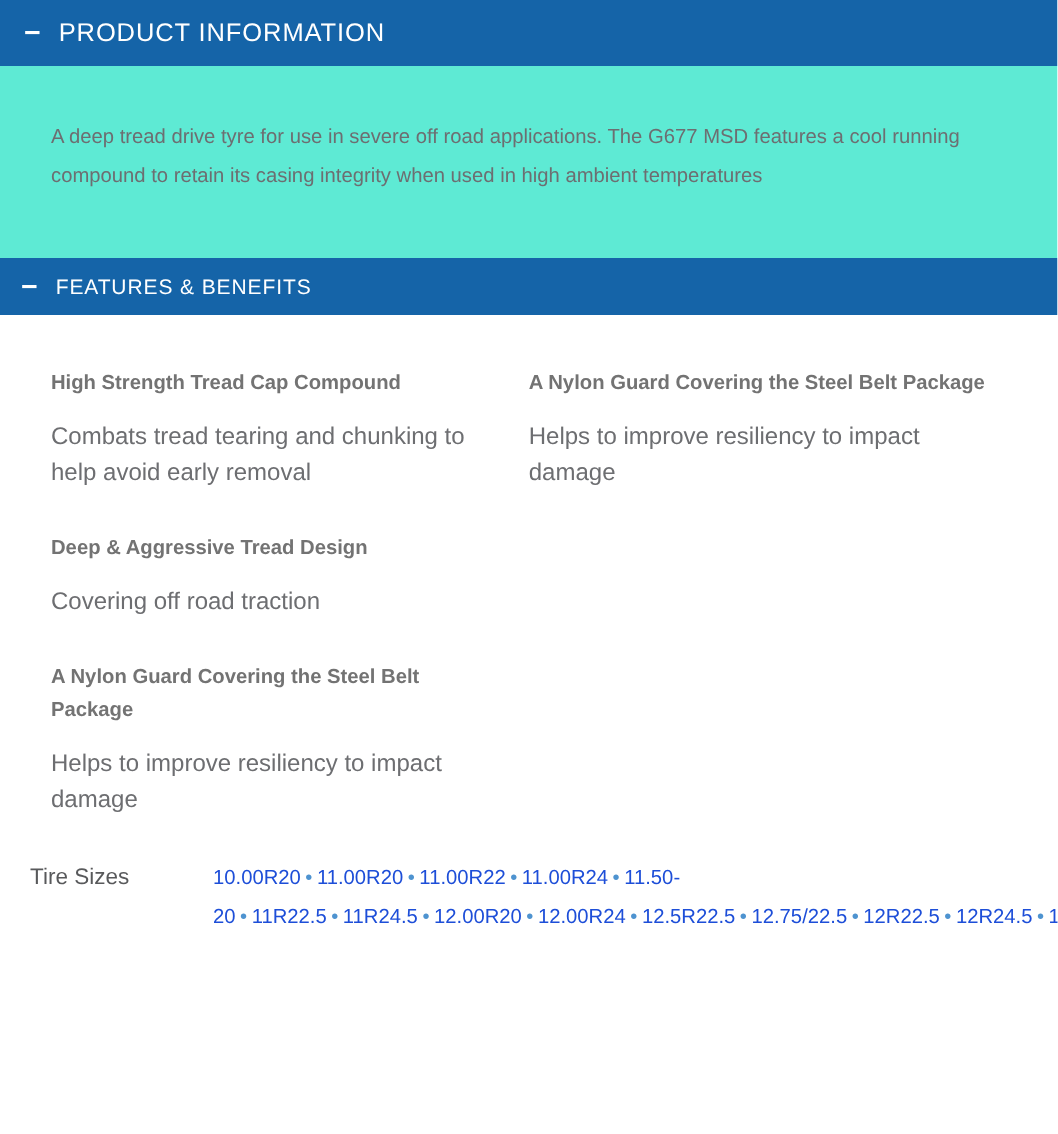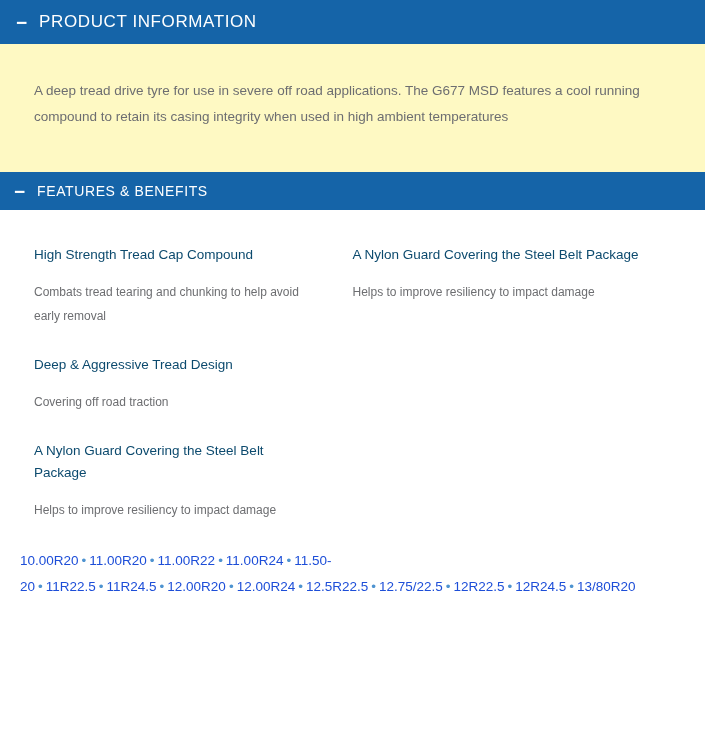--- a/index.html
+++ b/index.html
@@ -52,21 +52,21 @@
     letter-spacing: 0.6px;
     text-transform: uppercase;
     font-family: "Liberation Sans", sans-serif;
   }
   .section-header.second .section-title {
     font-size: 14px;
   }
 
   
   .info-body {
-    background: #fef9c3;
+    background: #5eead4;
     padding: 34px 34px 30px 34px;
     box-sizing: border-box;
     min-height: 128px;
   }
   .info-text {
     font-size: 13.5px;
     line-height: 26px;
     color: #6d6e71;
     max-width: 610px;
   }
@@ -83,27 +83,27 @@
   }
   .col {
     width: 50%;
     box-sizing: border-box;
   }
   .col.left { padding-right: 36px; }
   .col.right { padding-left: 0px; }
 
   .feature-title {
     font-size: 13.5px;
-    font-weight: 400;
-    color: #0c4a6e;
+    font-weight: 700;
+    color: #737373;
     line-height: 22px;
     margin: 0 0 14px 0;
   }
   .feature-desc {
-    font-size: 12px;
+    font-size: 16px;
     color: #6d6e71;
     line-height: 24px;
     margin: 0 0 26px 0;
   }
   .feature-block:last-child .feature-desc { margin-bottom: 10px; }
 
   
   .sizes-row {
     display: flex;
     align-items: flex-start;
@@ -175,16 +175,17 @@
         <div class="feature-block">
           <div class="feature-title">A Nylon Guard Covering the Steel Belt Package</div>
           <div class="feature-desc">Helps to improve resiliency to impact damage</div>
         </div>
       </div>
 
     </div>
   </div>
 
   <div class="sizes-row">
+    <div class="sizes-label">Tire Sizes</div>
     <div class="sizes-list" id="sizes-list"><a class="size-link">10.00R20</a><span class="size-sep">•</span><a class="size-link">11.00R20</a><span class="size-sep">•</span><a class="size-link">11.00R22</a><span class="size-sep">•</span><a class="size-link">11.00R24</a><span class="size-sep">•</span><a class="size-link">11.50-20</a><span class="size-sep">•</span><a class="size-link">11R22.5</a><span class="size-sep">•</span><a class="size-link">11R24.5</a><span class="size-sep">•</span><a class="size-link">12.00R20</a><span class="size-sep">•</span><a class="size-link">12.00R24</a><span class="size-sep">•</span><a class="size-link">12.5R22.5</a><span class="size-sep">•</span><a class="size-link">12.75/22.5</a><span class="size-sep">•</span><a class="size-link">12R22.5</a><span class="size-sep">•</span><a class="size-link">12R24.5</a><span class="size-sep">•</span><a class="size-link">13/80R20</a></div>
   </div>
 
 </div>
 
 </body></html>

